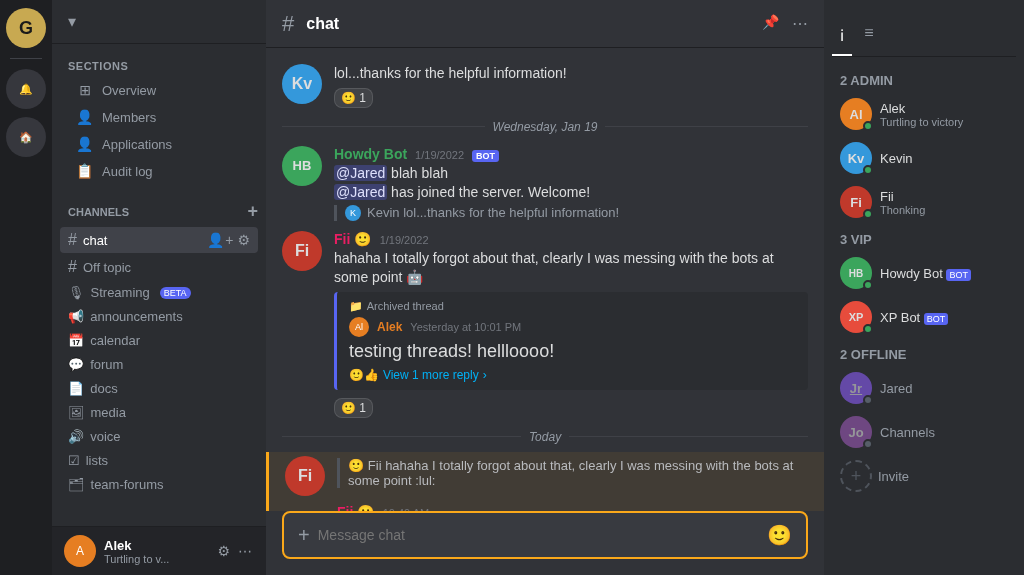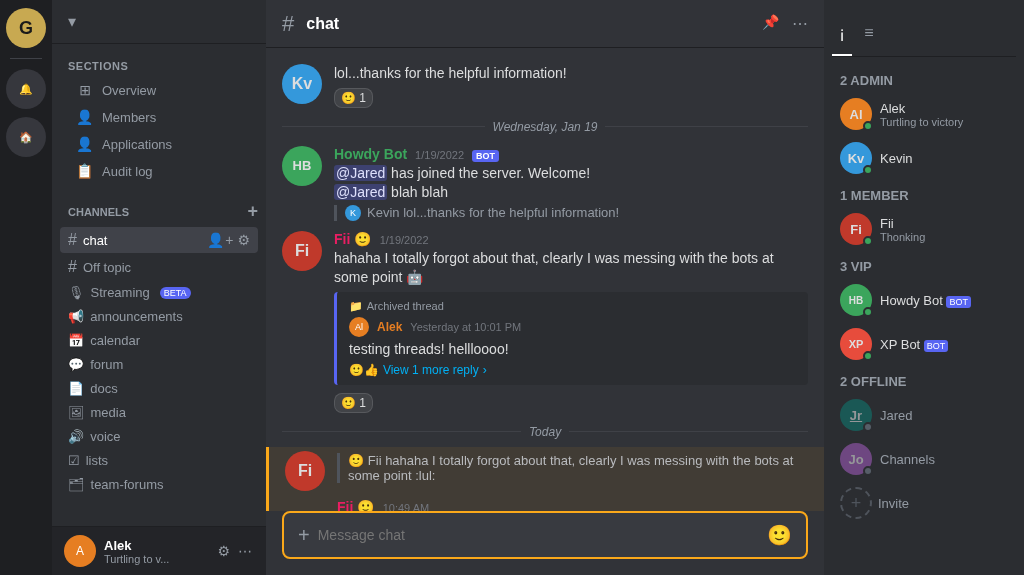--- a/index.html
+++ b/index.html
@@ -134,21 +134,21 @@
     .bot-badge { background: #5865f2; color: #fff; font-size: 9px; padding: 1px 4px; border-radius: 3px; font-weight: 600; }
     .message-text { font-size: 14px; color: #dcddde; line-height: 1.4; }
     .mention { background: rgba(88,101,242,0.3); color: #dee0fc; border-radius: 3px; padding: 0 2px; cursor: pointer; }
 
     .reaction { display: inline-flex; align-items: center; gap: 4px; background: rgba(255,255,255,0.08); border: 1px solid rgba(255,255,255,0.12); border-radius: 8px; padding: 2px 6px; font-size: 12px; cursor: pointer; margin-top: 4px; }
 
     .archived-thread { background: #2b2d31; border-left: 3px solid #5865f2; border-radius: 4px; padding: 8px 12px; margin: 4px 0; }
     .thread-label { font-size: 11px; color: #949ba4; margin-bottom: 4px; display: flex; align-items: center; gap: 4px; }
     .thread-inner { display: flex; gap: 8px; align-items: center; }
     .thread-avatar { width: 20px; height: 20px; border-radius: 50%; background: #e67e22; display: flex; align-items: center; justify-content: center; font-size: 9px; color: #fff; }
-    .thread-reply { font-size: 14px; color: #dcddde; }
+    .thread-reply { font-size: 18px; color: #dcddde; }
     .thread-view-more { font-size: 12px; color: #00b0f4; cursor: pointer; display: flex; align-items: center; gap: 4px; margin-top: 6px; }
     .quote-bar { border-left: 3px solid #4f545c; padding-left: 8px; margin: 2px 0; color: #949ba4; font-size: 13px; display: flex; align-items: center; gap: 6px; }
 
     .current-message-group { background: #2e3035; }
 
     
     .message-input-area {
       padding: 0 16px 16px;
       flex-shrink: 0;
     }
@@ -321,22 +321,22 @@
     </div>
 
     <div class="message-group">
       <div class="avatar" style="background:#3ba55c; font-size:13px;">HB</div>
       <div class="message-content">
         <div class="message-header">
           <span class="message-author bot-color">Howdy Bot</span>
           <span class="message-time">1/19/2022</span>
           <span class="bot-badge">BOT</span>
         </div>
+        <div class="message-text"><span class="mention">@Jared</span> blah blah</div>
         <div class="message-text"><span class="mention">@Jared</span> has joined the server. Welcome!</div>
-        <div class="message-text"><span class="mention">@Jared</span> blah blah</div>
         <div class="quote-bar">
           <div style="width:16px;height:16px;border-radius:50%;background:#3498db;display:inline-flex;align-items:center;justify-content:center;font-size:9px;color:#fff;">K</div>
           <span>Kevin lol...thanks for the helpful information!</span>
         </div>
       </div>
     </div>
 
     <div class="message-group">
       <div class="avatar" style="background:#c0392b;">Fi</div>
       <div class="message-content">
@@ -426,21 +426,20 @@
   <div class="member-item">
     <div class="member-avatar" style="background:#3498db;">
       Kv
       <div class="status-dot status-online"></div>
     </div>
     <div>
       <div class="member-name">Kevin</div>
     </div>
   </div>
 
-  <div class="members-section-header">1 Member</div>
 
   <div class="member-item">
     <div class="member-avatar" style="background:#c0392b;">
       Fi
       <div class="status-dot status-online"></div>
     </div>
     <div>
       <div class="member-name">Fii</div>
       <div class="member-status-text">Thonking</div>
     </div>
@@ -465,21 +464,21 @@
       <div class="status-dot status-online"></div>
     </div>
     <div>
       <div class="member-name">XP Bot <span class="member-bot-badge">BOT</span></div>
     </div>
   </div>
 
   <div class="members-section-header">2 Offline</div>
 
   <div class="member-item">
-    <div class="member-avatar" style="background:#0f766e;opacity:0.6;text-decoration:underline;">
+    <div class="member-avatar" style="background:#8b5cf6;opacity:0.6;text-decoration:underline;">
       Jr
       <div class="status-dot status-offline"></div>
     </div>
     <div>
       <div class="member-name" style="color:#949ba4;">Jared</div>
     </div>
   </div>
 
   <div class="member-item">
     <div class="member-avatar" style="background:#9b59b6;opacity:0.6;">

